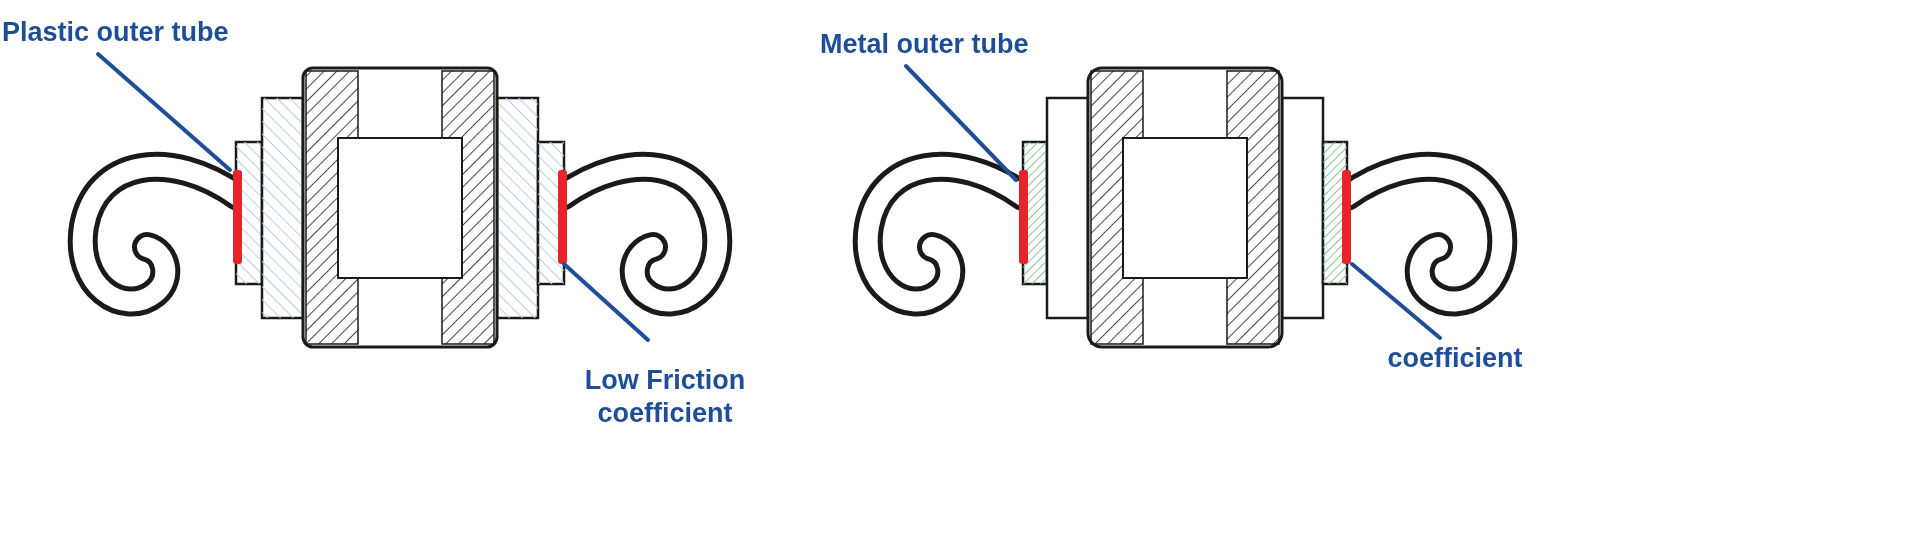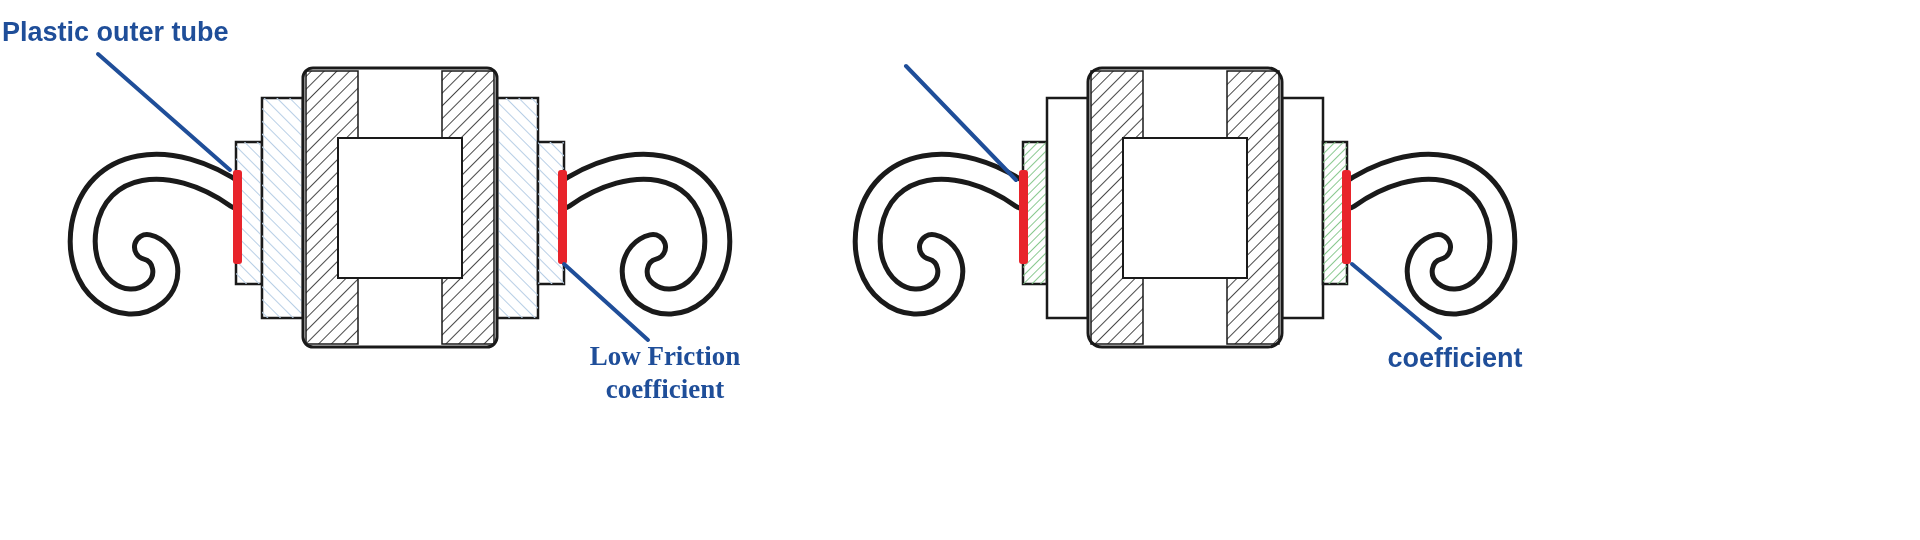--- a/index.html
+++ b/index.html
@@ -120,23 +120,24 @@
         <rect class="outline" x="1123" y="138" width="124" height="140" stroke-width="2"></rect>
       </g>
 
       <line class="leader" x1="906" y1="66" x2="1016" y2="180"></line>
       <line class="leader" x1="1352" y1="264" x2="1440" y2="338"></line>
     </g>
   </svg>
 
   <div class="label" style="left:2px;top:16px;">Plastic outer tube</div>
 
-  <div class="label center" style="left:570px;top:340px;width:190px;font-family:Liberation Serif, serif;">
+  <div class="label center" style="left:570px;top:364px;width:190px;">
     <div>Low Friction</div>
     <div>coefficient</div>
   </div>
 
+  <div class="label" style="left:820px;top:28px;">Metal outer tube</div>
 
   <div class="label center" style="left:1360px;top:342px;width:190px;">
     <div>coefficient</div>
   </div>
 
 </div>
 
 </body></html>

